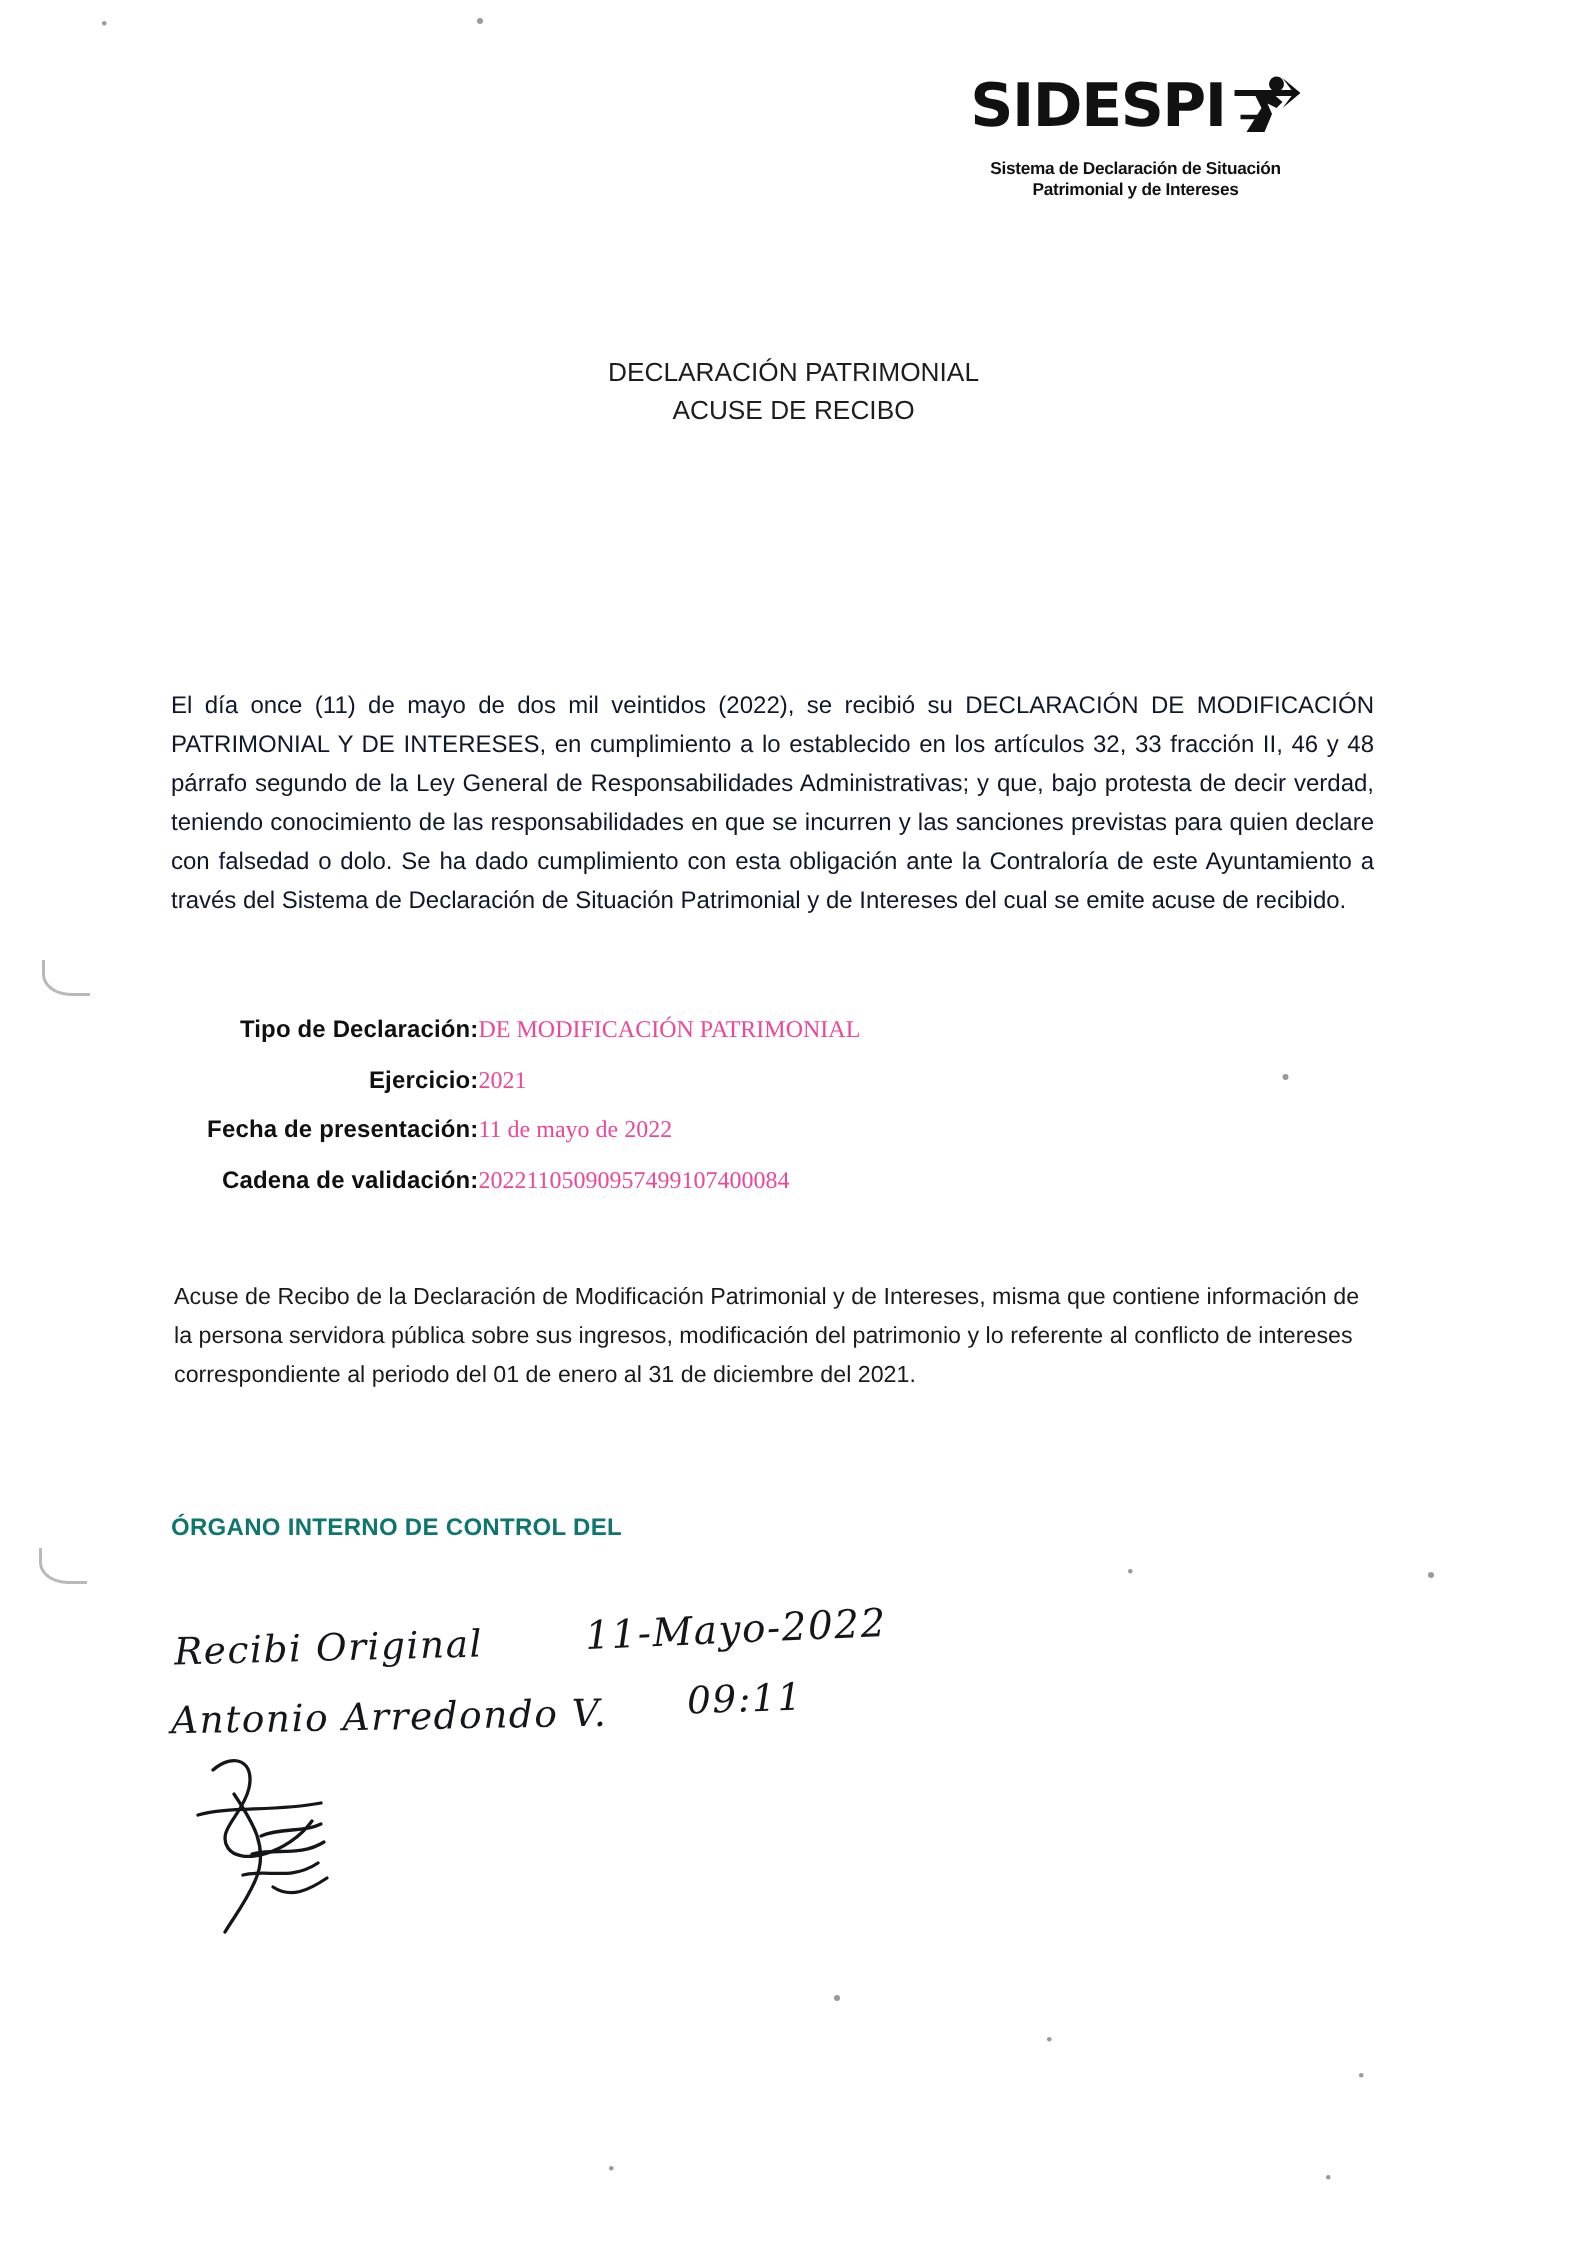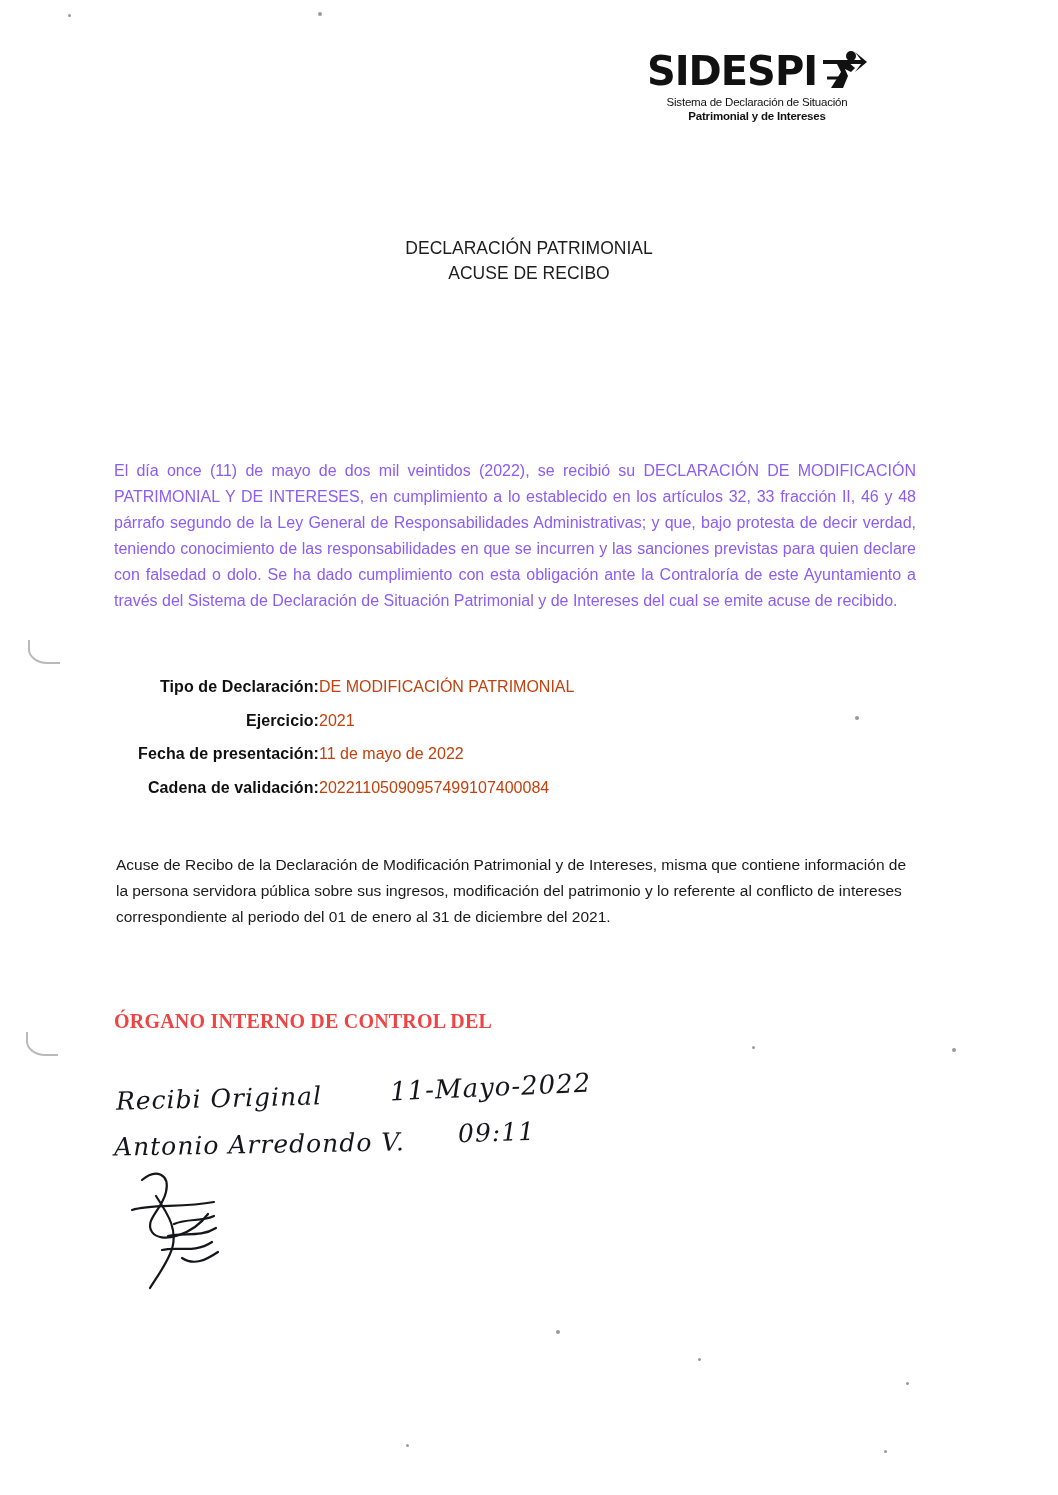--- a/index.html
+++ b/index.html
@@ -44,23 +44,23 @@
     gap: 2px;
   }
   .logo-mark {
     width: 46px;
     height: 46px;
     position: relative;
     margin-left: 2px;
   }
   .logo-sub1 {
     font-size: 11.5px;
-    font-weight: normal;
+    font-weight: bold;
     color: #111;
-    margin-top: 1px;
+    margin-top: 12px;
     line-height: 1.25;
     letter-spacing: -0.2px;
   }
   .logo-sub2 {
     font-size: 11.5px;
     font-weight: bold;
     color: #111;
     line-height: 1.25;
     letter-spacing: -0.2px;
   }
@@ -91,21 +91,21 @@
 
   
   .para-main {
     position: absolute;
     top: 458px;
     left: 114px;
     width: 802px;
     font-size: 16px;
     line-height: 1.62;
     text-align: justify;
-    color: #8b5cf6;
+    color: #0f172a;
   }
 
   
   .fields {
     position: absolute;
     top: 678px;
     left: 114px;
     width: 760px;
     font-size: 16px;
     line-height: 1.1;
@@ -117,44 +117,44 @@
     text-align: right;
   }
   .field-label {
     font-weight: bold;
     color: #101010;
     width: 205px;
     flex: 0 0 205px;
     letter-spacing: 0.1px;
   }
   .field-value {
-    color: #c2410c;
+    color: #ec4899;
+    font-family: Liberation Serif, serif;
   }
 
   
   .para-note {
     position: absolute;
     top: 852px;
     left: 116px;
     width: 800px;
     font-size: 15.5px;
     line-height: 1.68;
     color: #1a1a1a;
   }
 
   
   .organ {
     position: absolute;
     top: 1010px;
     left: 114px;
-    font-size: 20px;
+    font-size: 16px;
     font-weight: bold;
     letter-spacing: 0.2px;
-    color: #ef4444;
-    font-family: Liberation Serif, serif;
+    color: #0f766e;
   }
 
   
   .handwriting {
     position: absolute;
     top: 1070px;
     left: 108px;
     width: 620px;
     height: 220px;
     color: #15161a;

